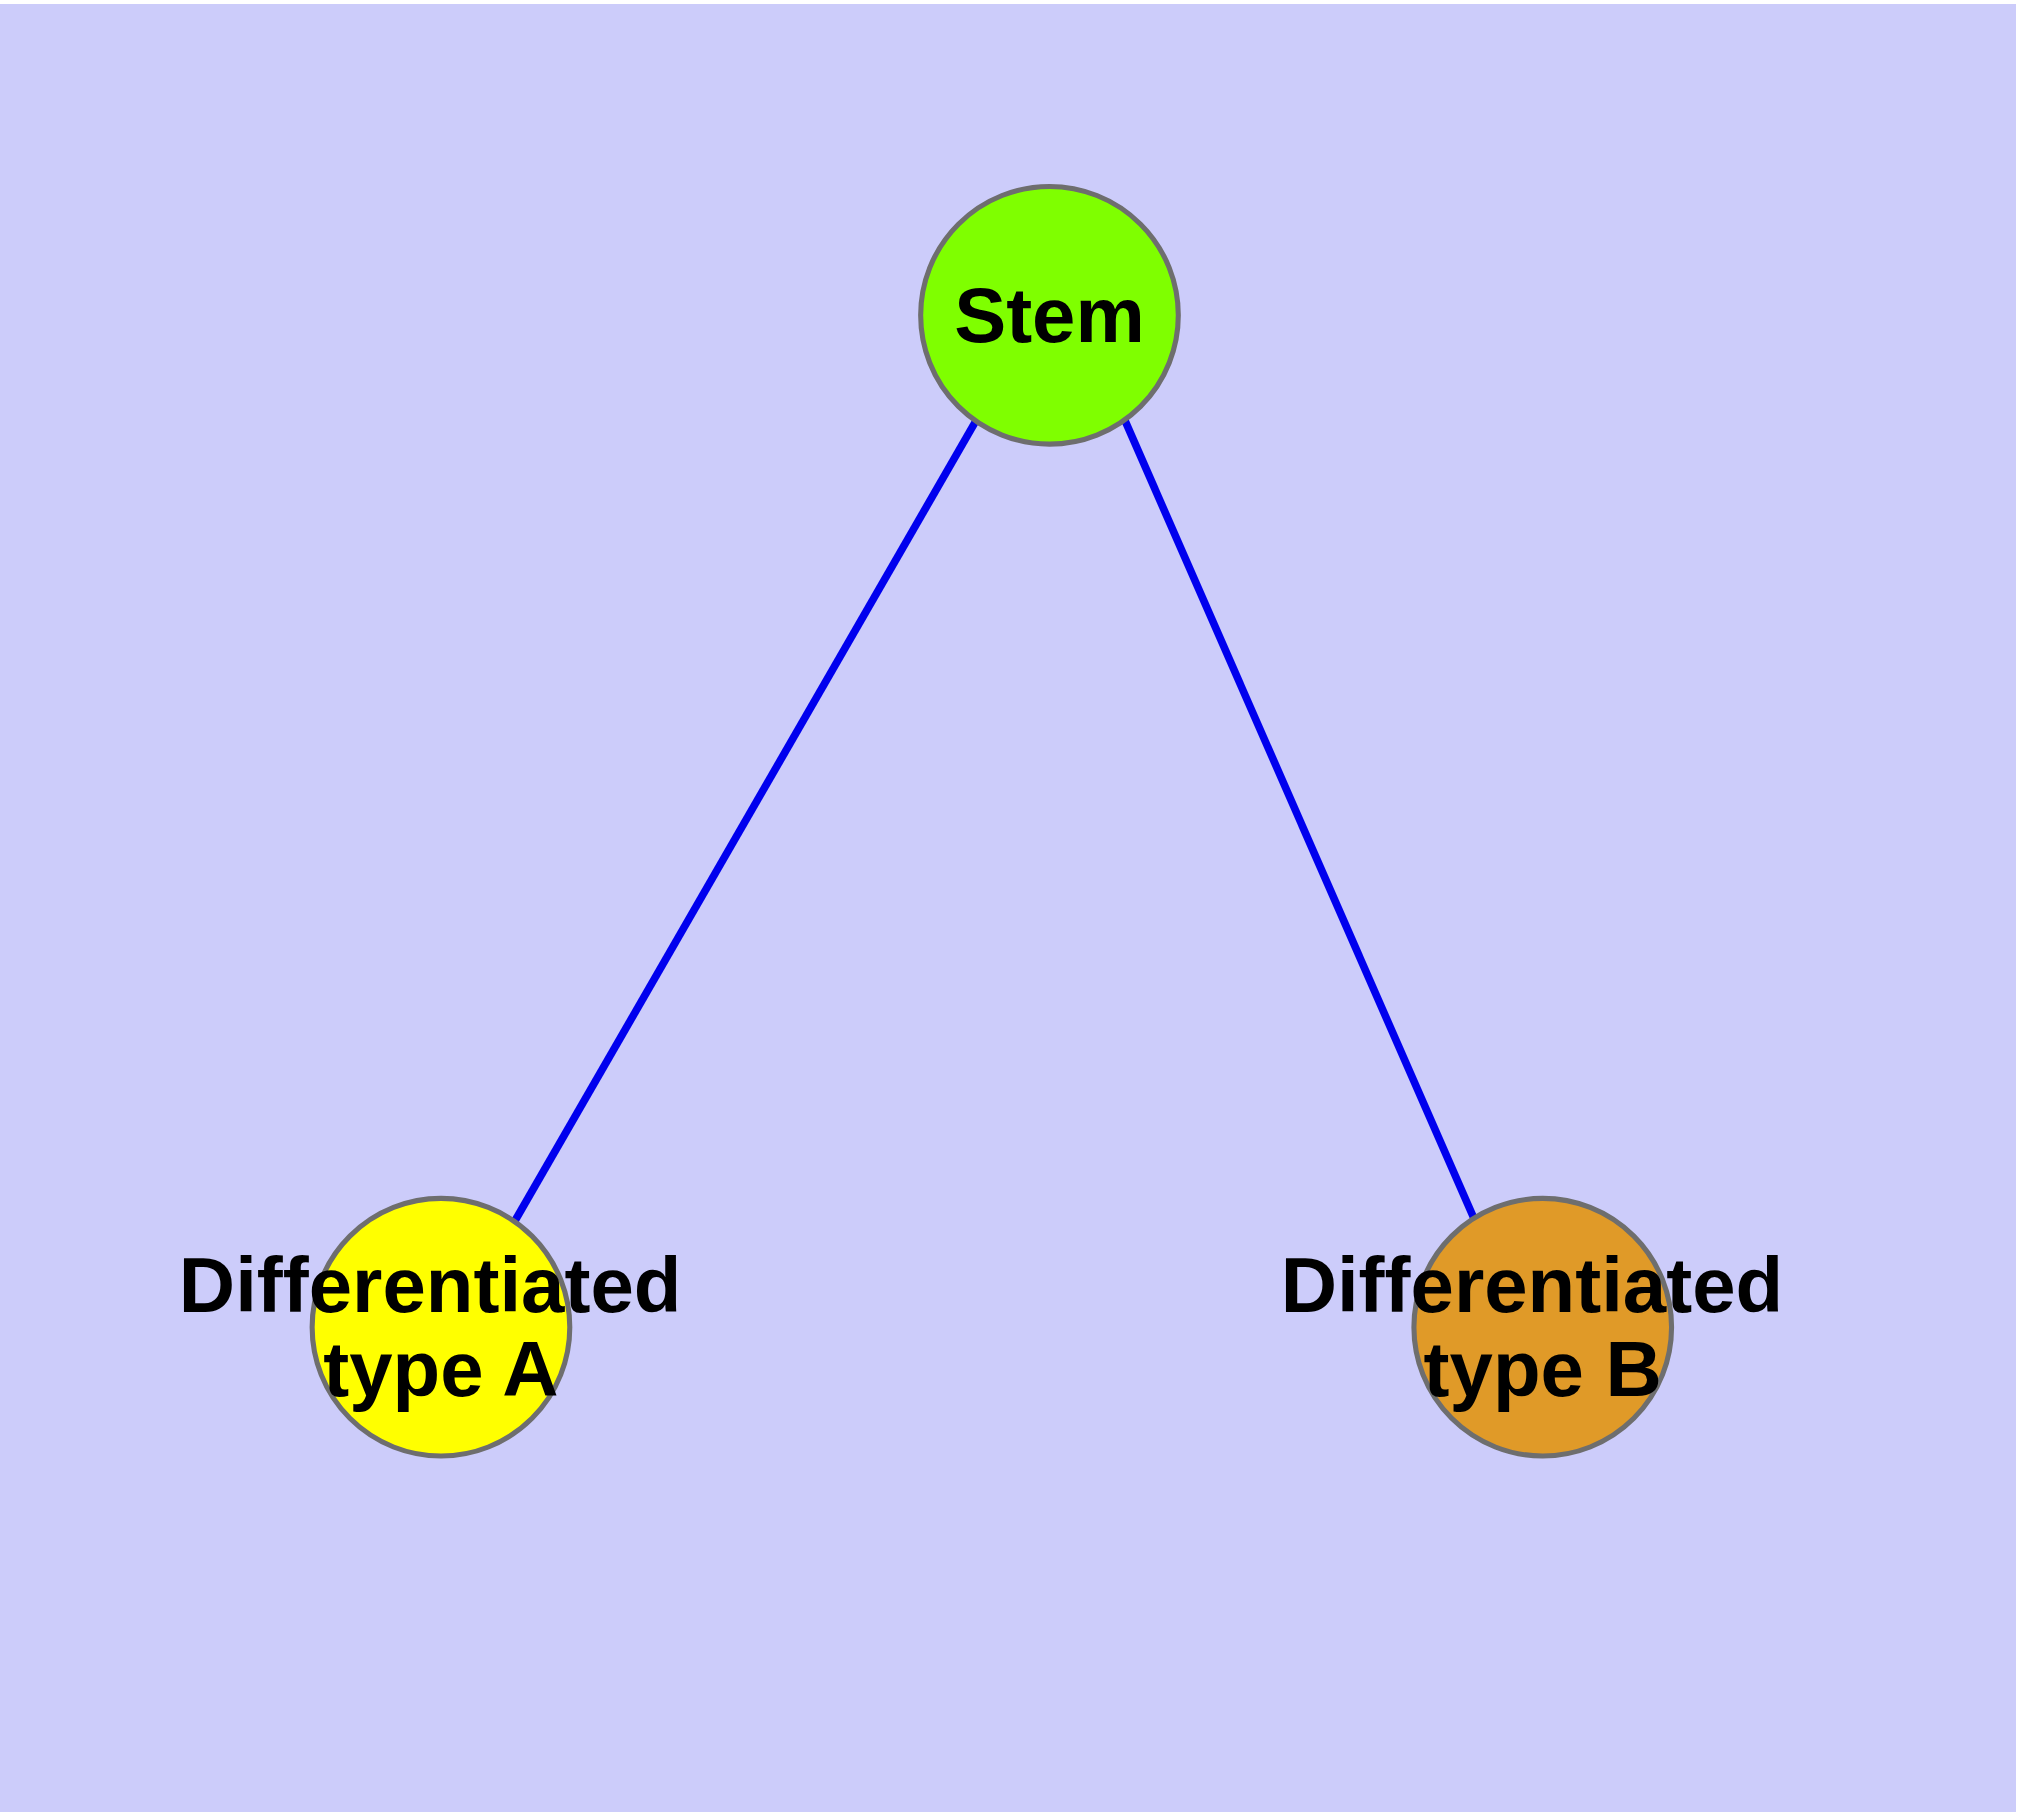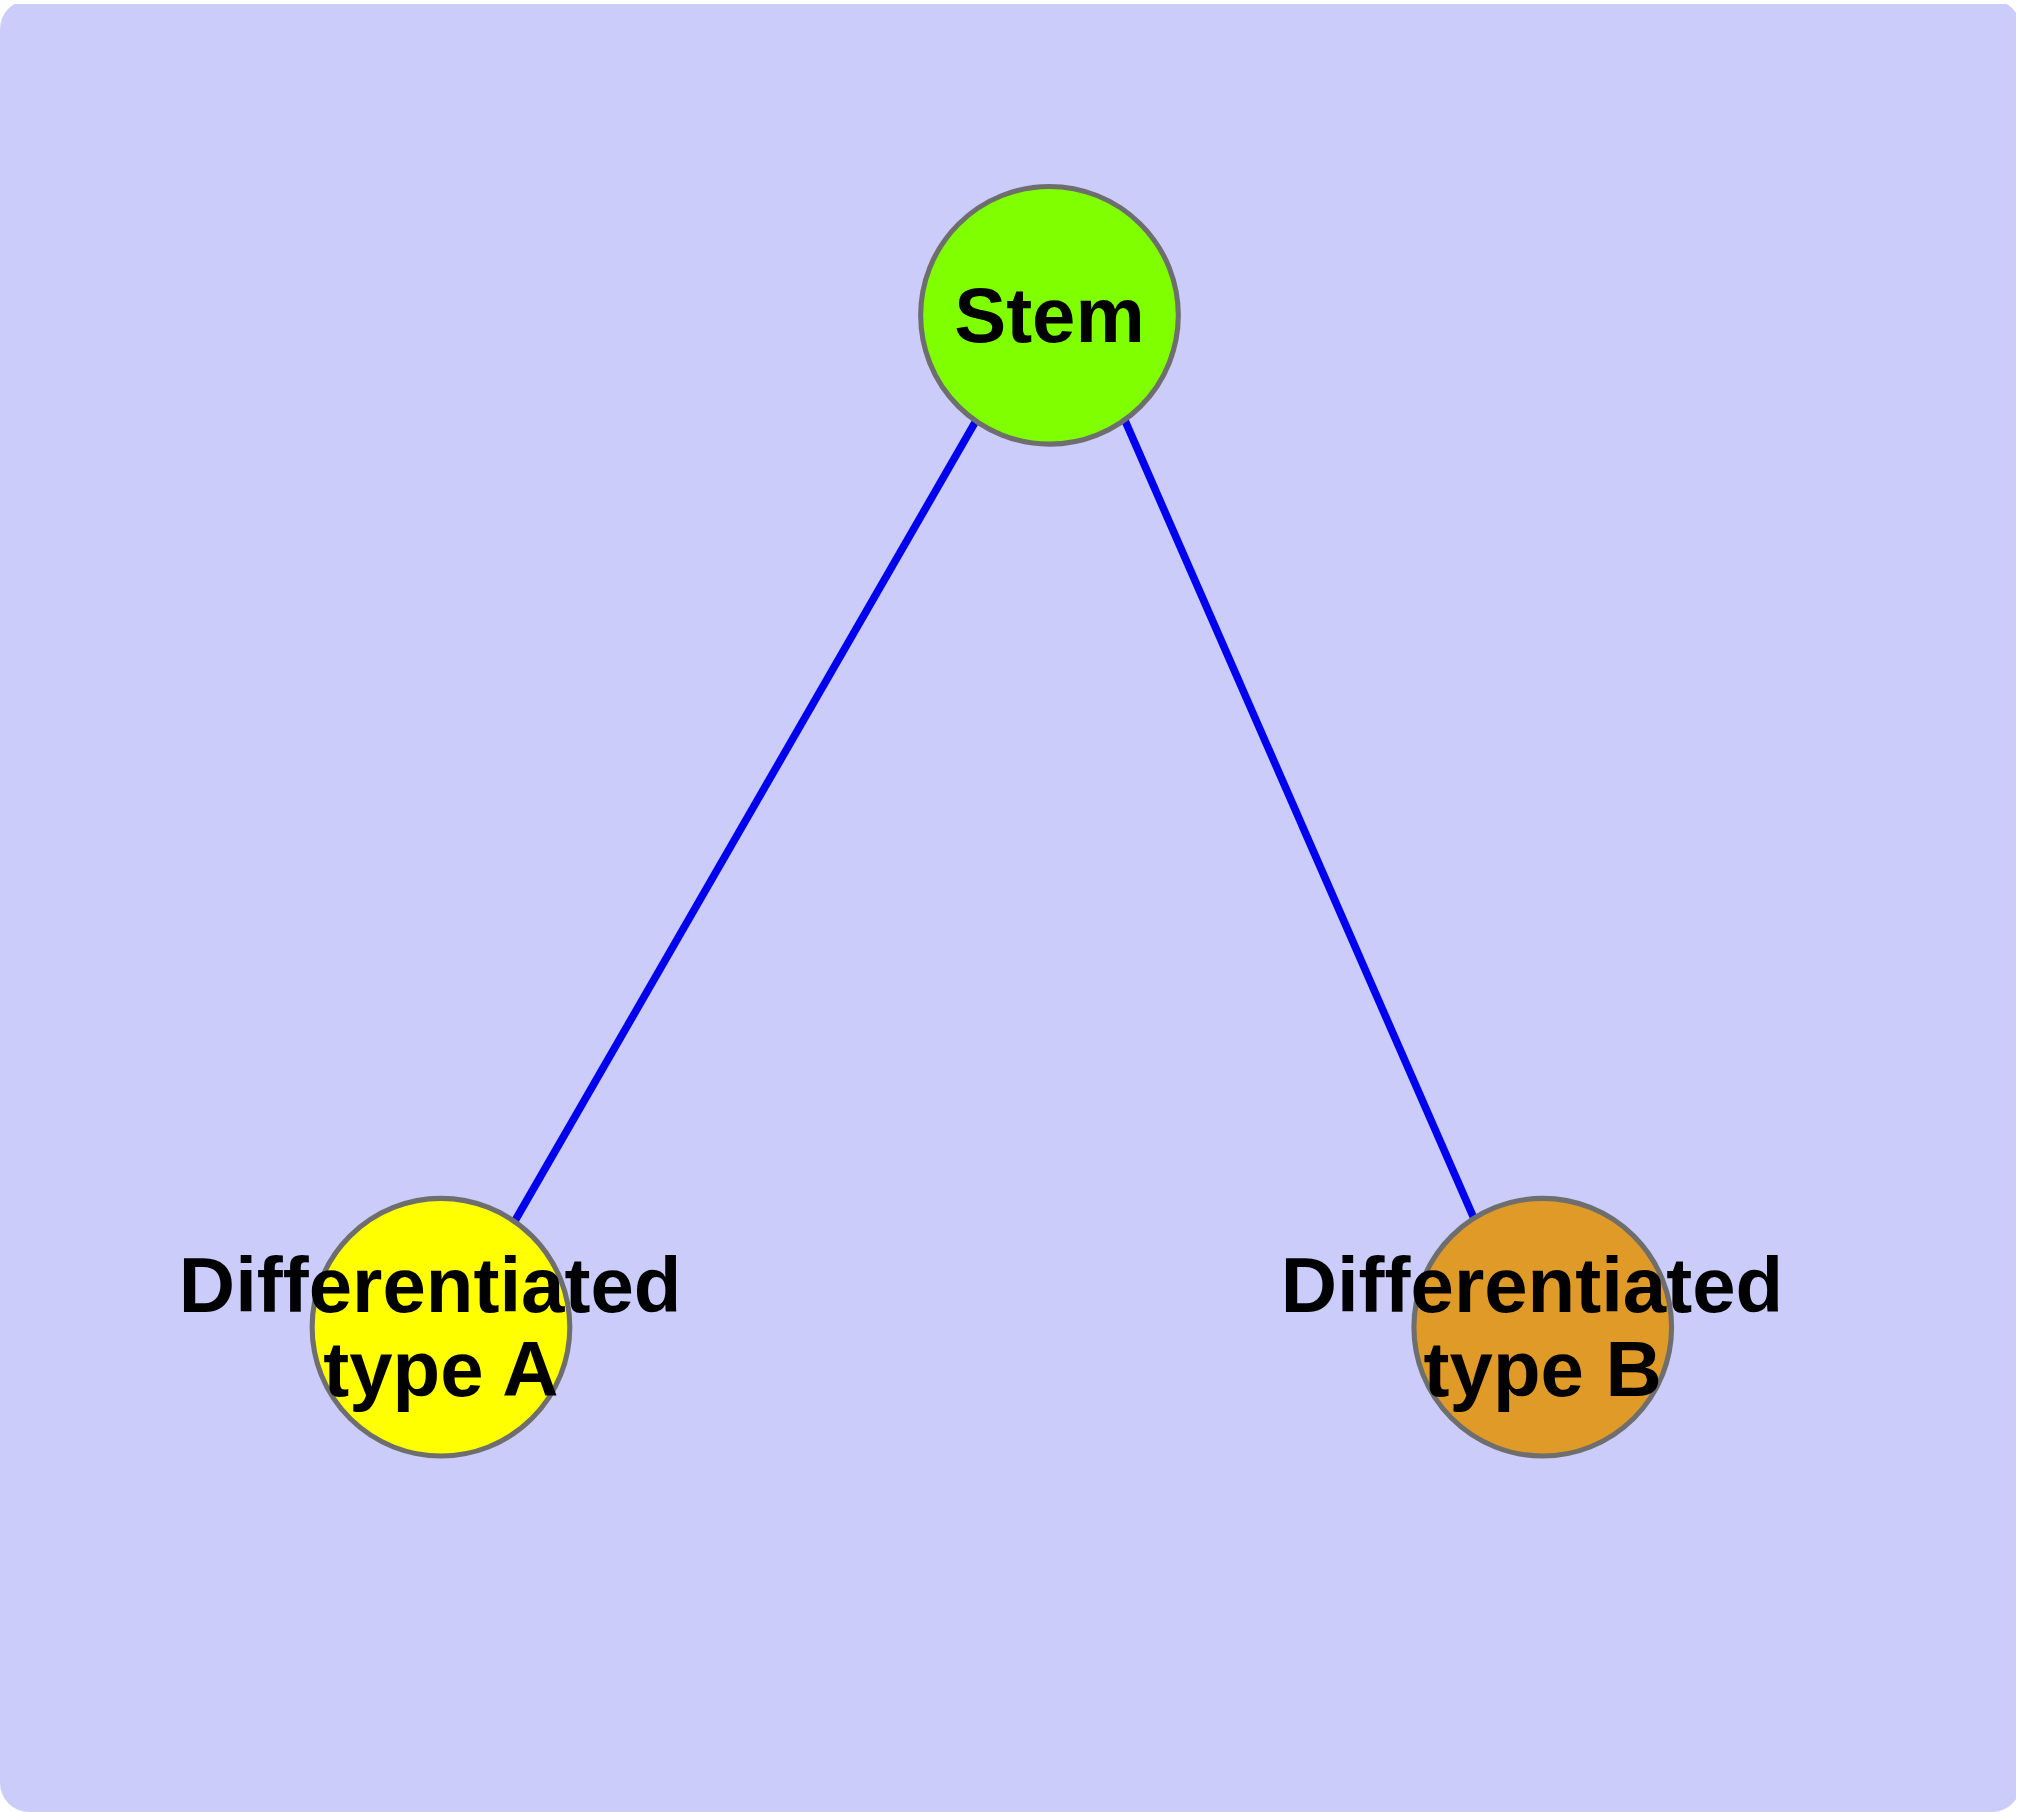--- a/index.html
+++ b/index.html
@@ -7,21 +7,20 @@
     padding: 0;
     background: #ffffff;
   }
   #stage {
     position: relative;
     width: 2021px;
     height: 1812px;
     overflow: hidden;
     background: #ffffff;
     font-family: "Liberation Sans", "DejaVu Sans", sans-serif;
-    border-radius: 29px;
   }
   #canvas-bg {
     position: absolute;
     left: 0;
     top: 4.2px;
     width: 2016px;
     height: 1808px;
     background: #ccccfa;
   }
   #graph-svg {

